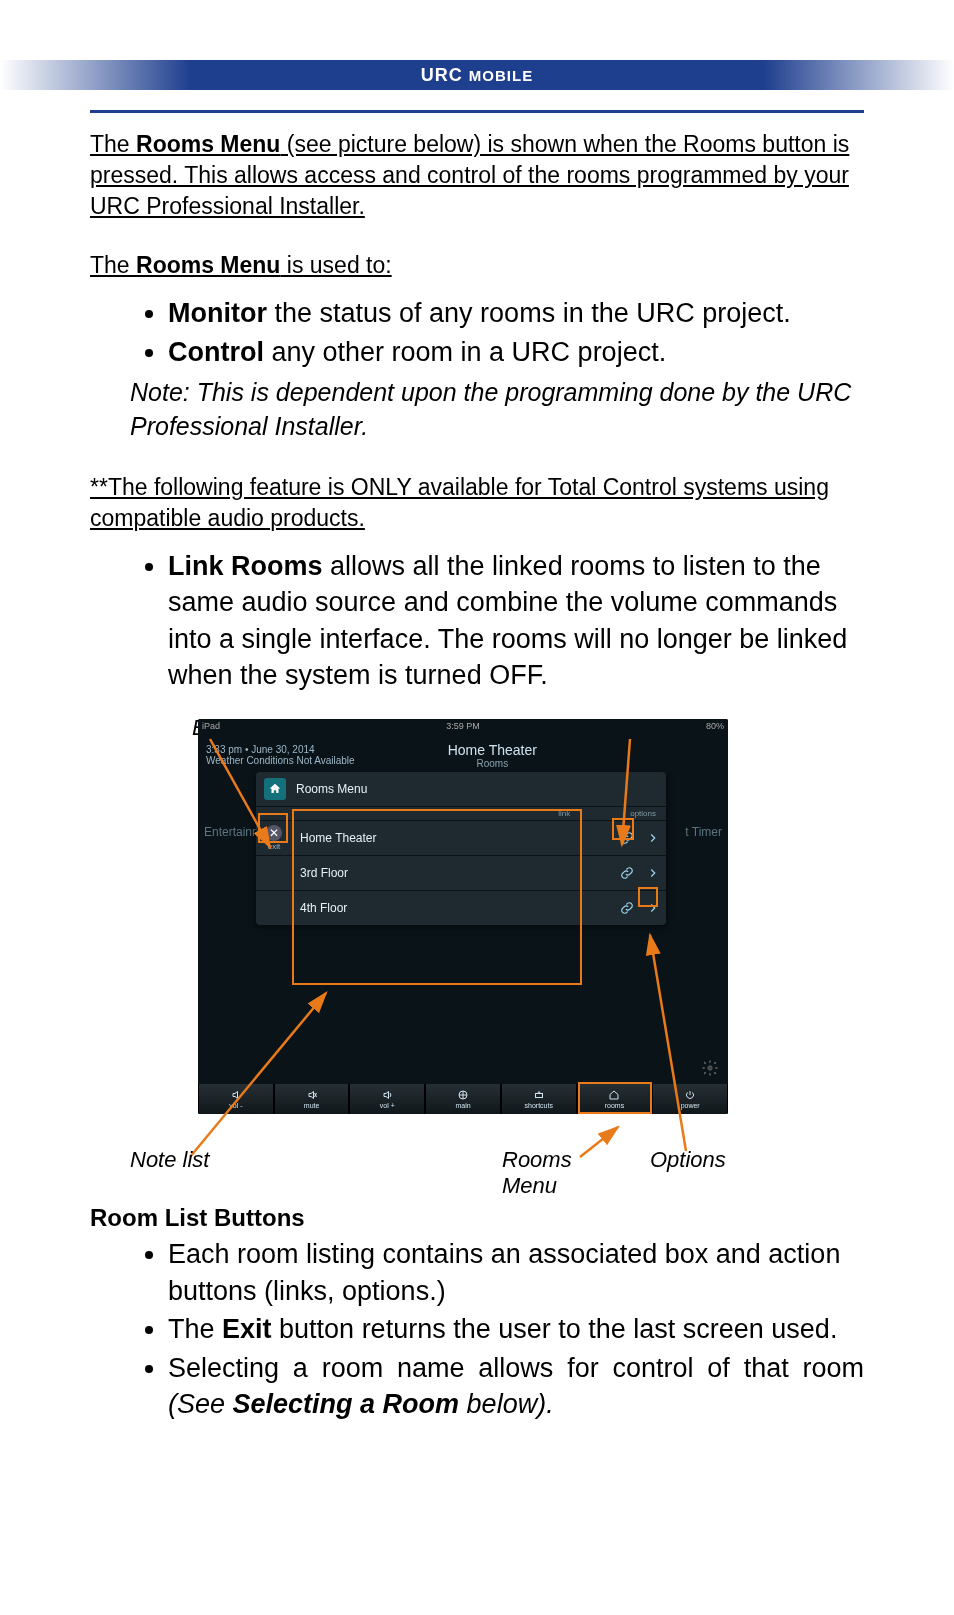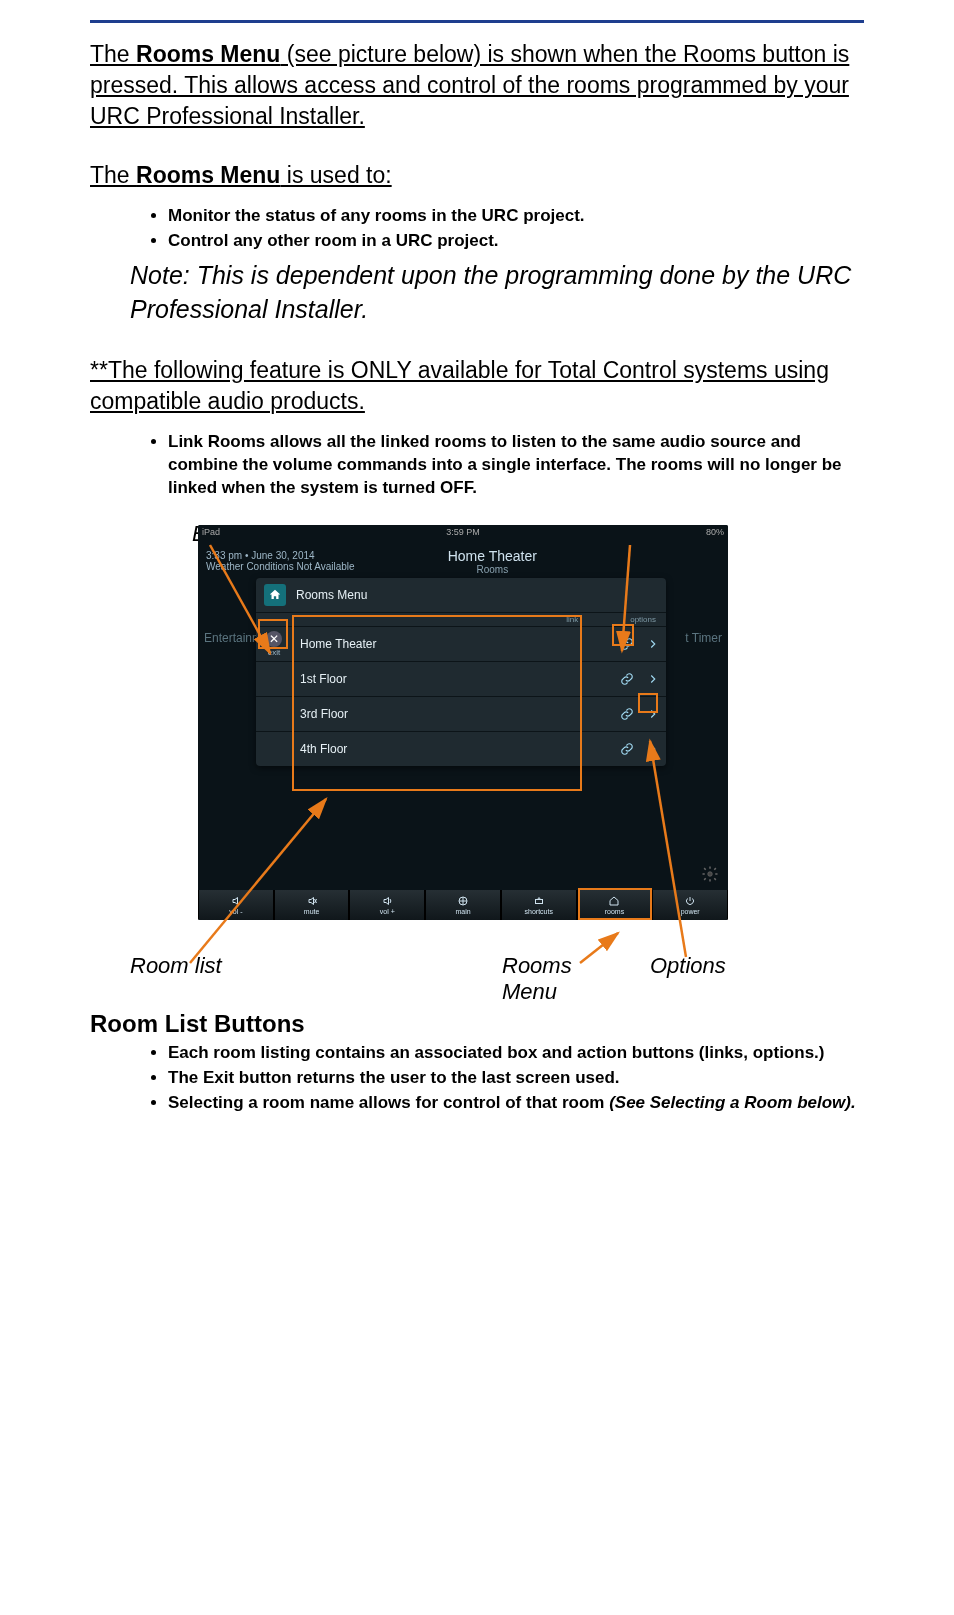--- a/index.html
+++ b/index.html
@@ -47,23 +47,22 @@
   .para {
     font-size: 23px;
     line-height: 1.35;
     margin: 0 0 14px 0;
     text-decoration: underline;
   }
   .para b { font-weight: bold; }
   ul.bullets, ul.bullets2 {
     margin: 0 0 6px 0;
     padding-left: 78px;
-    font-size: 17px;
+    font-size: 27px;
     line-height: 1.35;
-    font-weight: bold;
   }
   ul.bullets li, ul.bullets2 li { margin-bottom: 2px; }
   .note {
     font-style: italic;
     margin: 4px 0 0 40px;
     font-size: 25px;
     line-height: 1.35;
   }
   
   .figure-wrap {
@@ -124,21 +123,21 @@
   }
   .menu-title .home-icon {
     width: 22px; height: 22px; background: #14707a; border-radius: 3px;
     display: flex; align-items: center; justify-content: center; margin-right: 10px;
   }
   .menu-title .home-icon svg { fill: #fff; width: 14px; height: 14px; }
   .menu-col-hdr {
     display: flex; justify-content: flex-end; padding: 2px 10px 2px 0;
     color: #7d98a4; font-size: 8px;
   }
-  .menu-col-hdr span { margin-left: 8px; padding-left: 44px; }
+  .menu-col-hdr span { margin-left: 16px; padding-left: 44px; }
   .room-row {
     display: flex; align-items: center;
     border-top: 1px solid #0c1418;
     height: 34px;
   }
   .room-row .exit-icon {
     width: 36px; display: flex; flex-direction: column; align-items: center; justify-content: center;
   }
   .room-row .exit-icon .circ {
     width: 16px; height: 16px; border-radius: 50%; background: #556; display:flex; align-items:center; justify-content:center; color:#fff; font-size:12px; line-height:14px;
@@ -190,20 +189,23 @@
   .bg-label {
     position: absolute;
     color: #5b747f;
     font-size: 12px;
   }
 </style>
 </head>
 <body>
 
 <div class="page">
+  <div class="hdr-bar">
+    <span>URC </span><small>MOBILE</small>
+  </div>
 
   <div class="content">
     <div class="rule"></div>
 
     <p class="para">
       <span>The </span><b>Rooms Menu</b><span> (see picture below) is shown when the Rooms button is pressed.  This allows access and control of the rooms programmed by your URC Professional Installer.</span>
     </p>
 
     <p class="para" style="margin-top:28px;">
       <span>The </span><b>Rooms Menu</b><span> is used to:</span>
@@ -274,34 +276,20 @@
                   </svg>
                 </div>
               <div class="opt-icon">
                   <svg viewBox="0 0 24 24">
                     <path d="M9 6l6 6-6 6"></path>
                   </svg>
                 </div>
             </div>
             <div class="room-row">
               <div class="spacer36"></div>
-              <div class="rname">1st Floor</div>
-              <div class="link-icon">
-                  <svg viewBox="0 0 24 24">
-                    <path d="M10 14a5 5 0 007 0l2-2a5 5 0 10-7-7l-1 1M14 10a5 5 0 00-7 0l-2 2a5 5 0 107 7l1-1"></path>
-                  </svg>
-                </div>
-              <div class="opt-icon">
-                  <svg viewBox="0 0 24 24">
-                    <path d="M9 6l6 6-6 6"></path>
-                  </svg>
-                </div>
-            </div>
-            <div class="room-row">
-              <div class="spacer36"></div>
               <div class="rname">3rd Floor</div>
               <div class="link-icon">
                   <svg viewBox="0 0 24 24">
                     <path d="M10 14a5 5 0 007 0l2-2a5 5 0 10-7-7l-1 1M14 10a5 5 0 00-7 0l-2 2a5 5 0 107 7l1-1"></path>
                   </svg>
                 </div>
               <div class="opt-icon">
                   <svg viewBox="0 0 24 24">
                     <path d="M9 6l6 6-6 6"></path>
                   </svg>
@@ -396,21 +384,21 @@
 
         <line x1="500" y1="20" x2="492" y2="126" stroke="#e87a1a" stroke-width="2.5" marker-end="url(#arr)"></line>
 
         <line x1="60" y1="438" x2="196" y2="274" stroke="#e87a1a" stroke-width="2.5" marker-end="url(#arr)"></line>
 
         <line x1="450" y1="438" x2="488" y2="408" stroke="#e87a1a" stroke-width="2.5" marker-end="url(#arr)"></line>
 
         <line x1="556" y1="432" x2="520" y2="216" stroke="#e87a1a" stroke-width="2.5" marker-end="url(#arr)"></line>
       </svg>
 
-      <div class="callout" style="left:0px; top:428px;">Room list</div>
+      <div class="callout" style="left:0px; top:428px;">Note list</div>
       <div class="callout" style="left:372px; top:428px; white-space:pre-line;">Rooms
 Menu</div>
       <div class="callout" style="left:520px; top:428px;">Options</div>
     </div>
 
     <h2 class="sub" style="margin-top:90px;">Room List Buttons</h2>
     <ul class="bullets2">
       <li>Each room listing contains an associated box and action buttons (links, options.)</li>
       <li>The <b>Exit</b> button returns the user to the last screen used.</li>
       <li style="text-align:justify;">Selecting a room name allows for control of that room <i>(See <b><i>Selecting a Room</i></b> below).</i></li>

